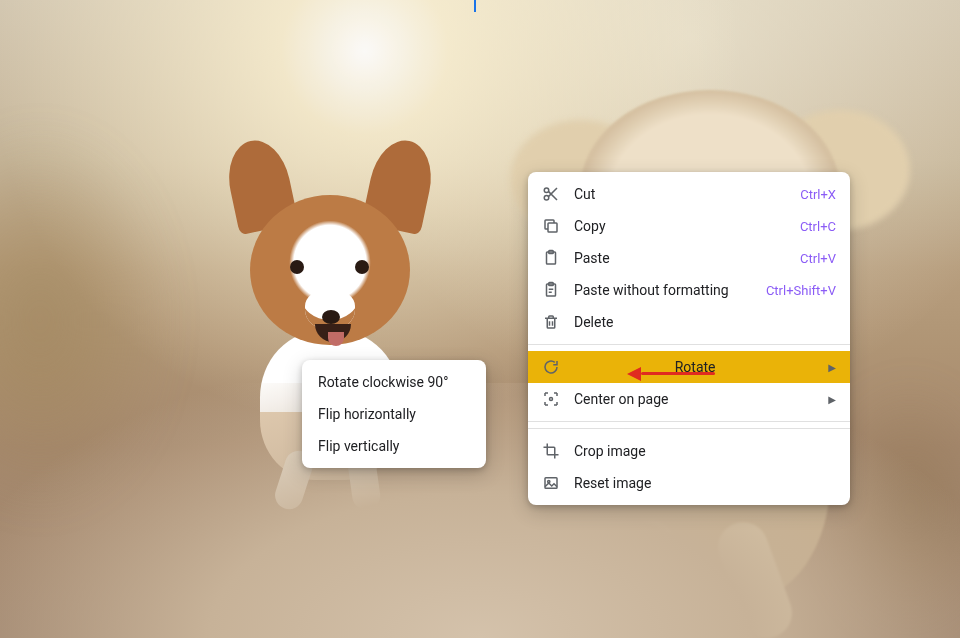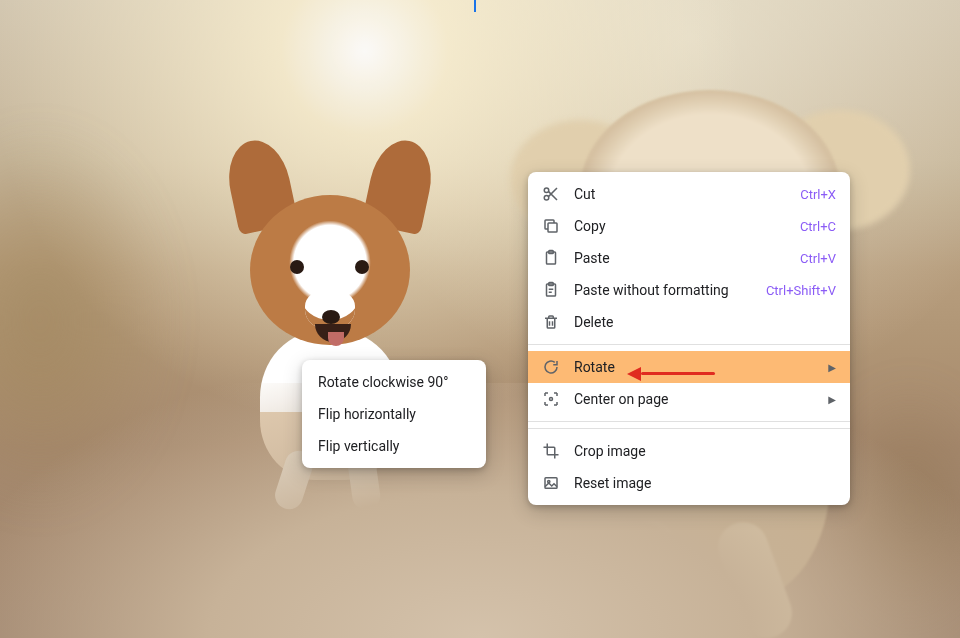--- a/index.html
+++ b/index.html
@@ -145,21 +145,22 @@
     display: flex;
     align-items: center;
     height: 32px;
     padding: 0 14px;
     box-sizing: border-box;
     cursor: default;
     white-space: nowrap;
   }
   .menu.sub .item { padding: 0 16px; }
   .menu .item:hover, .menu .item.hovered {
-    background:#fdba74;
+    background:#eab308;
+    text-align:center;
   }
   .menu .sep {
     height:1px;
     margin:6px 0;
     background:#e0e0e0;
   }
   .menu .ico {
     width:18px; height:18px;
     flex: 0 0 18px;
     margin-right:14px;

